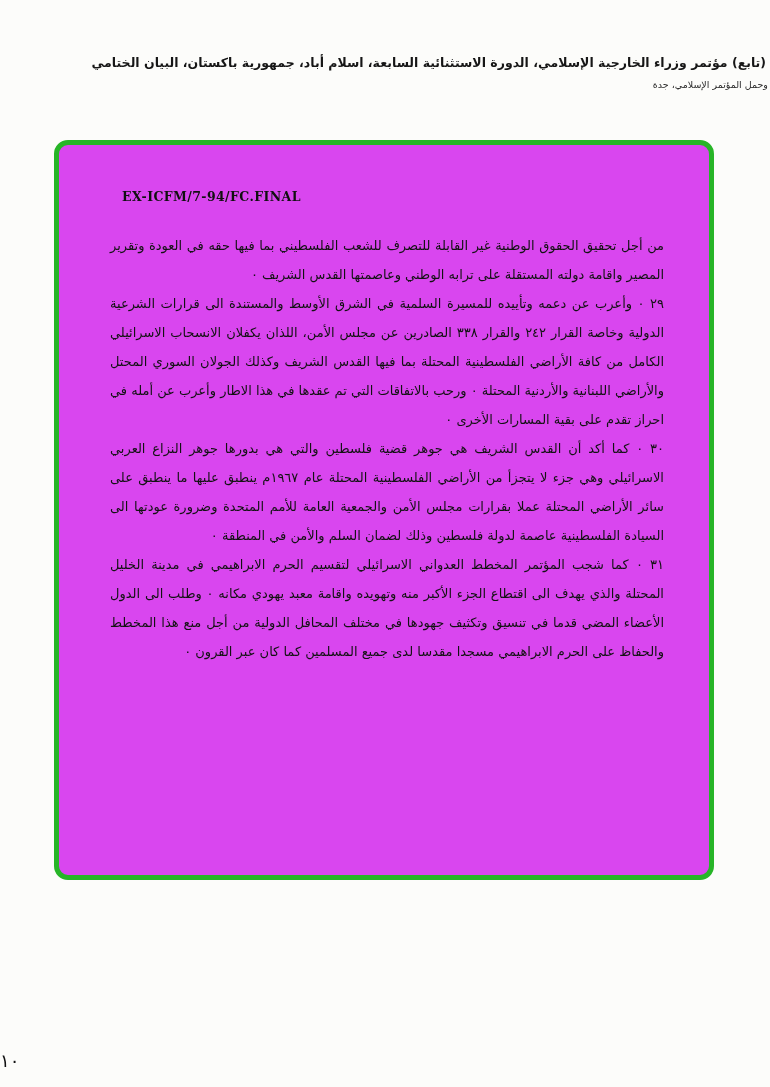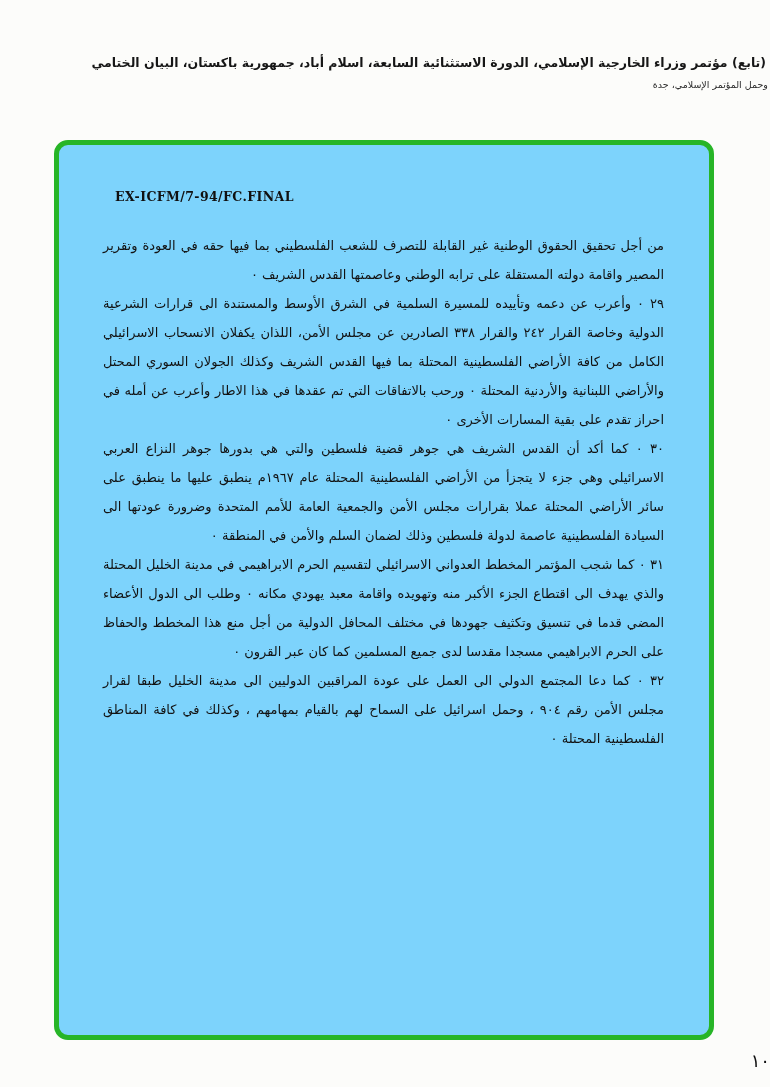--- a/index.html
+++ b/index.html
@@ -35,25 +35,26 @@
     margin-top: 8px;
     color: #2a2a2a;
   }
 
   
   .frame {
     position: absolute;
     left: 54px;
     top: 140px;
     width: 660px;
-    height: 900px;
+    height: 740px;
     border: 5px solid var(--frame-green, #27b527);
     border-radius: 14px;
-    background: #7dd3fc;
+    background: #d946ef;
     overflow: hidden;
+    padding-left: 7px;
   }
 
   
   .doc-ref {
     margin: 44px 0 0 56px;
     font-family: "DejaVu Serif", "Liberation Serif", serif;
     font-weight: bold;
     font-size: 12.5px;
     letter-spacing: 0.4px;
     direction: ltr;
@@ -71,21 +72,21 @@
     color: #121212;
   }
   .para { margin: 0; padding: 0; }
 
   
   .page-number {
     position: absolute;
     bottom: 16px;
     left: 0;
     width: 100%;
-    text-align: right;
+    text-align: left;
     font-size: 18px;
     direction: rtl;
     color: #111;
   }
 </style>
 </head>
 <body>
 
 <div class="page">
 
@@ -94,19 +95,18 @@
     <div class="header-source">المصدر : وحمل المؤتمر الإسلامي، جدة</div>
   </div>
 
   <div class="frame">
     <div class="doc-ref">EX-ICFM/7-94/FC.FINAL</div>
     <div class="body-text">
         <p class="para">من أجل تحقيق الحقوق الوطنية غير القابلة للتصرف للشعب الفلسطيني بما فيها حقه في العودة وتقرير المصير واقامة دولته المستقلة على ترابه الوطني وعاصمتها القدس الشريف ٠</p>
         <p class="para">٢٩ ٠ وأعرب عن دعمه وتأييده للمسيرة السلمية في الشرق الأوسط والمستندة الى قرارات الشرعية الدولية وخاصة القرار ٢٤٢ والقرار ٣٣٨ الصادرين عن مجلس الأمن، اللذان يكفلان الانسحاب الاسرائيلي الكامل من كافة الأراضي الفلسطينية المحتلة بما فيها القدس الشريف وكذلك الجولان السوري المحتل والأراضي اللبنانية والأردنية المحتلة ٠ ورحب بالاتفاقات التي تم عقدها في هذا الاطار وأعرب عن أمله في احراز تقدم على بقية المسارات الأخرى ٠</p>
         <p class="para">٣٠ ٠ كما أكد أن القدس الشريف هي جوهر قضية فلسطين والتي هي بدورها جوهر النزاع العربي الاسرائيلي وهي جزء لا يتجزأ من الأراضي الفلسطينية المحتلة عام ١٩٦٧م ينطبق عليها ما ينطبق على سائر الأراضي المحتلة عملا بقرارات مجلس الأمن والجمعية العامة للأمم المتحدة وضرورة عودتها الى السيادة الفلسطينية عاصمة لدولة فلسطين وذلك لضمان السلم والأمن في المنطقة ٠</p>
         <p class="para">٣١ ٠ كما شجب المؤتمر المخطط العدواني الاسرائيلي لتقسيم الحرم الابراهيمي في مدينة الخليل المحتلة والذي يهدف الى اقتطاع الجزء الأكبر منه وتهويده واقامة معبد يهودي مكانه ٠ وطلب الى الدول الأعضاء المضي قدما في تنسيق وتكثيف جهودها في مختلف المحافل الدولية من أجل منع هذا المخطط والحفاظ على الحرم الابراهيمي مسجدا مقدسا لدى جميع المسلمين كما كان عبر القرون ٠</p>
-        <p class="para">٣٢ ٠ كما دعا المجتمع الدولي الى العمل على عودة المراقبين الدوليين الى مدينة الخليل طبقا لقرار مجلس الأمن رقم ٩٠٤ ، وحمل اسرائيل على السماح لهم بالقيام بمهامهم ، وكذلك في كافة المناطق الفلسطينية المحتلة ٠</p>
       </div>
   </div>
 
   <div class="page-number">١٠</div>
 
 </div>
 
 </body></html>

